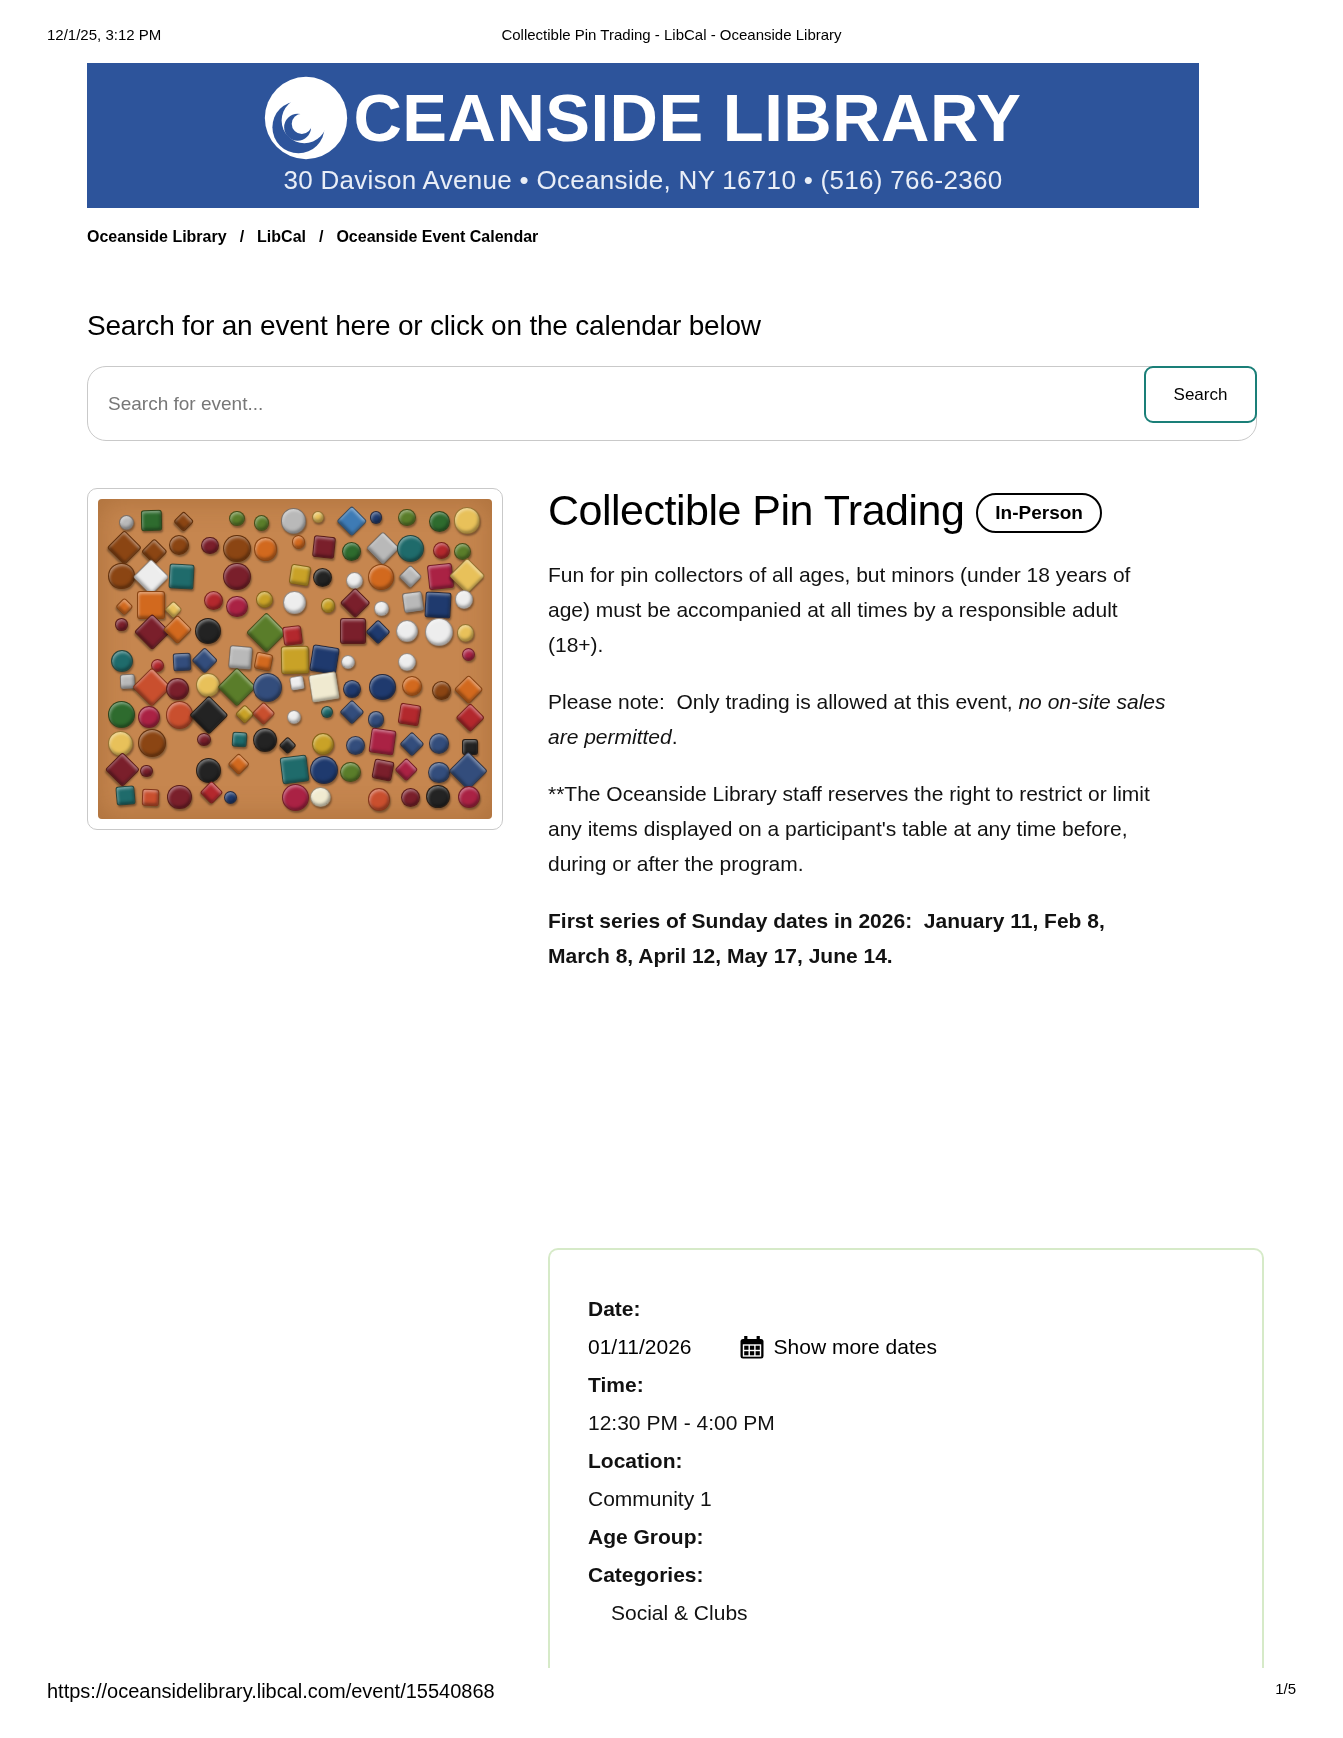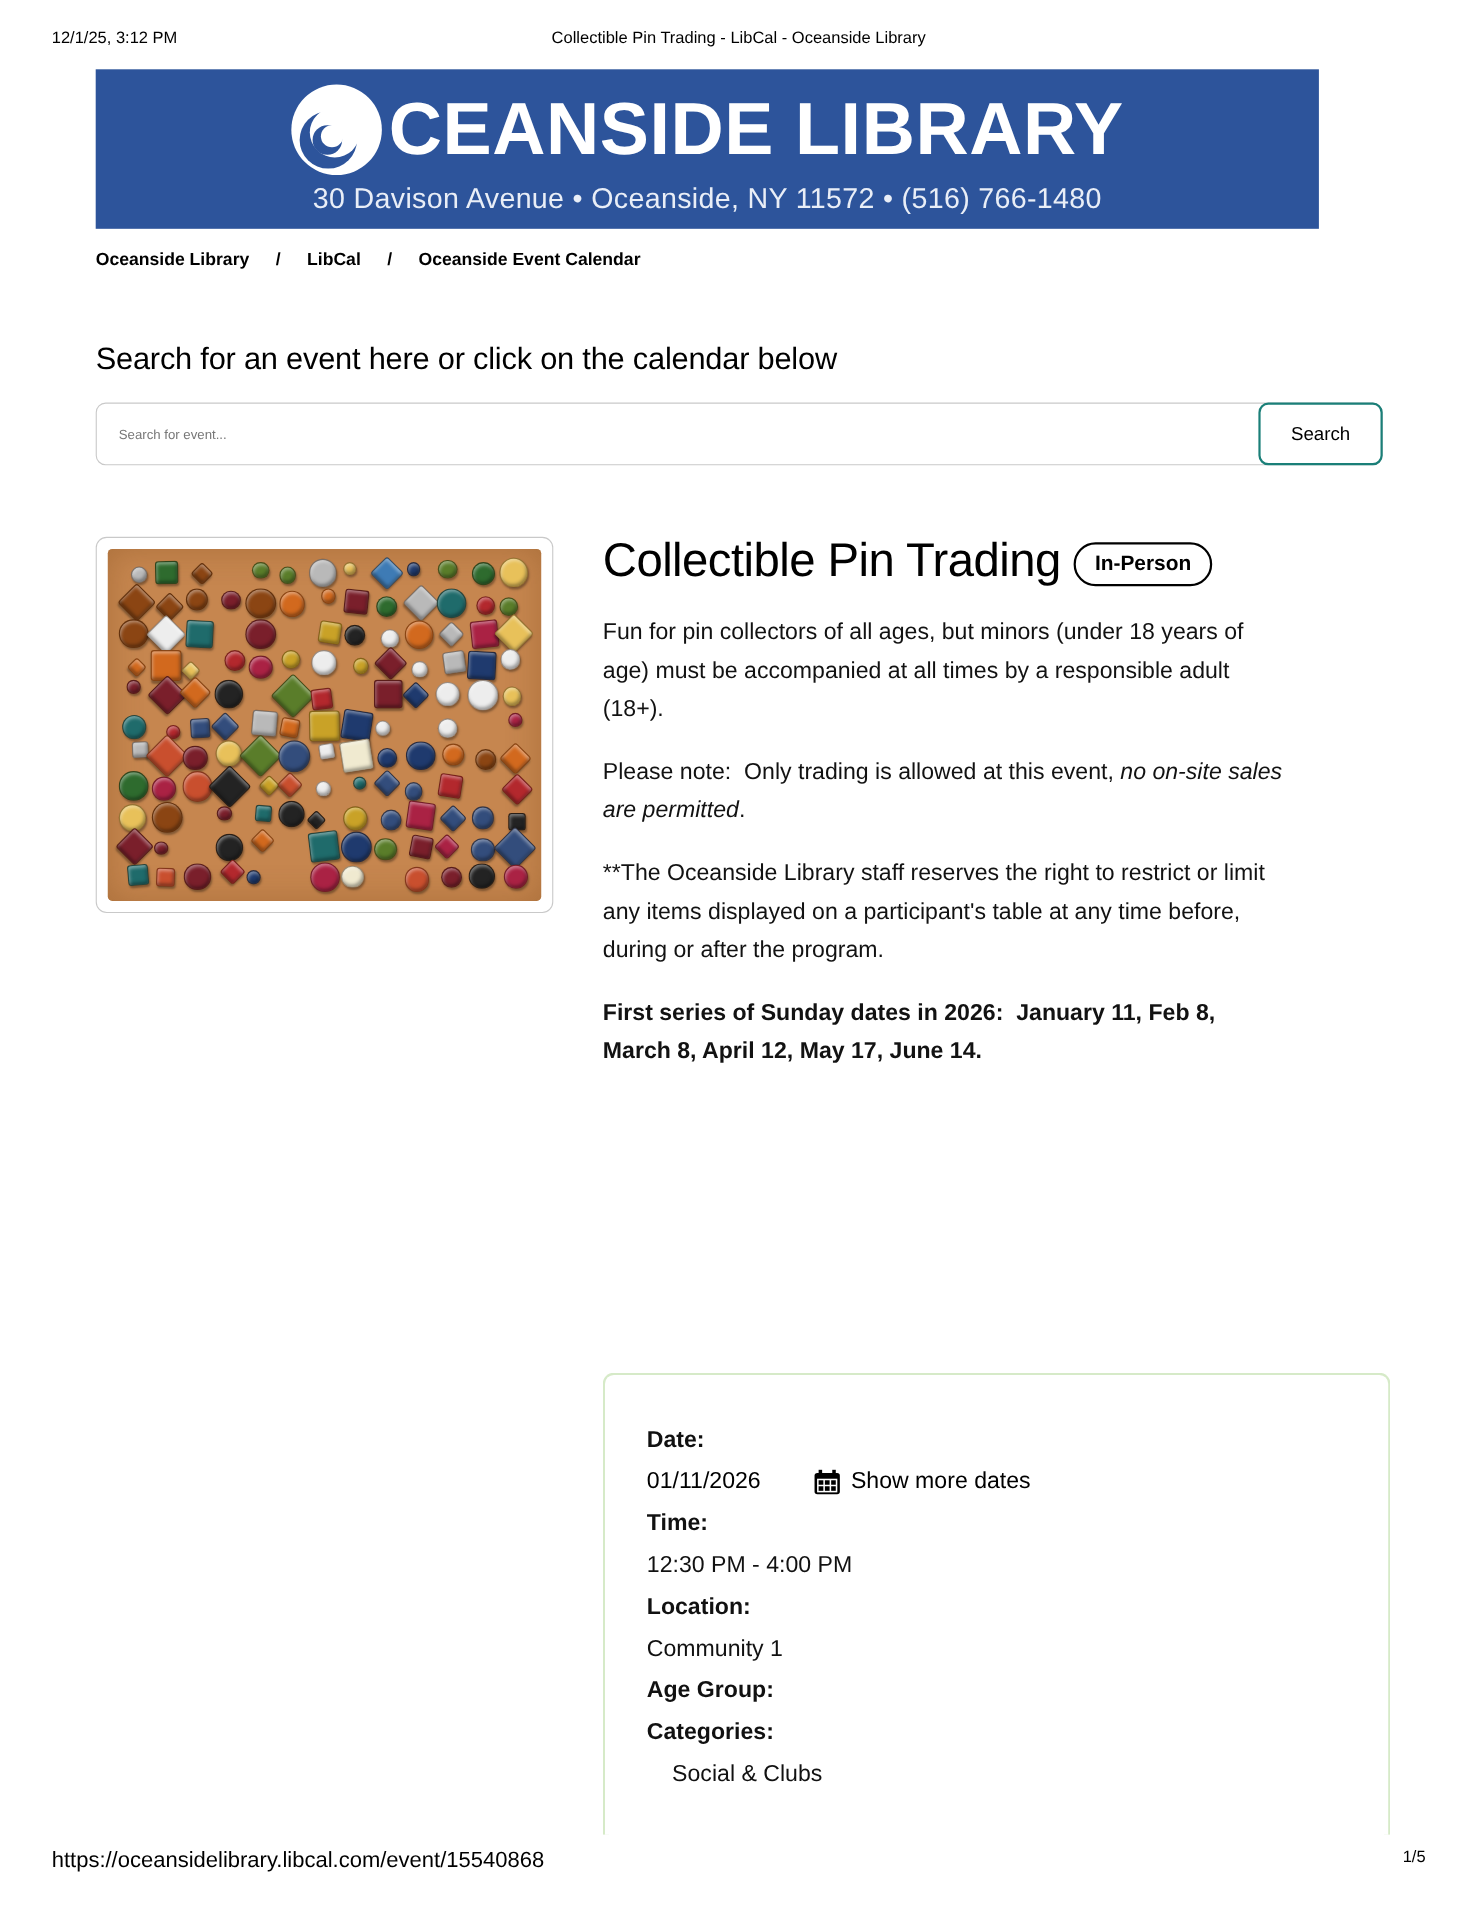--- a/index.html
+++ b/index.html
@@ -25,29 +25,29 @@
     position:absolute;left:87px;top:63px;width:1112px;height:145px;
     background:var(--banner-blue);color:#fff;
     display:flex;flex-direction:column;align-items:center;justify-content:center;
   }
   .banner-row{display:flex;align-items:center;height:84px;}
   .logo{width:84px;height:84px;flex:0 0 auto;}
   .logo svg{width:84px;height:84px;display:block;}
   .lib-name{font-size:67px;font-weight:700;line-height:1;margin-left:5px;letter-spacing:.5px;white-space:nowrap;}
   .banner-address{font-size:26px;font-weight:400;color:#e9eef7;margin-top:5px;letter-spacing:.3px;white-space:nowrap;}
   
-  .breadcrumb{position:absolute;left:87px;top:228px;display:flex;gap:24px;font-size:16px;font-weight:700;}
+  .breadcrumb{position:absolute;left:87px;top:228px;display:flex;gap:13px;font-size:16px;font-weight:700;}
   .crumb{cursor:pointer;}
   .crumb-sep{font-weight:700;}
   
   .search-heading{position:absolute;left:87px;top:310px;font-size:28px;font-weight:400;color:#000;letter-spacing:-.2px;}
   .search-group{position:absolute;left:87px;top:366px;width:1170px;height:57px;}
   .search-input{
-    width:100%;height:57px;border:1px solid var(--border-gray);border-radius:9px;
-    padding:0 125px 0 20px;font-size:12px;font-family:inherit;color:#222;outline:none;background:#fff;
+    width:100%;height:75px;border:1px solid var(--border-gray);border-radius:19px;
+    padding:0 125px 0 20px;font-size:19px;font-family:inherit;color:#222;outline:none;background:#fff;
   }
   .search-input::placeholder{color:#777;}
   .search-button{
     position:absolute;right:0;top:0;width:113px;height:57px;background:#fff;
     border:2px solid var(--button-teal);border-radius:9px;font-size:17px;color:#000;
     font-family:inherit;cursor:pointer;
   }
   
   .image-card{
     position:absolute;left:87px;top:488px;width:416px;height:342px;background:#fff;
@@ -94,21 +94,21 @@
       <svg viewBox="0 0 100 100">
         <circle cx="50" cy="50" r="49" fill="#ffffff"></circle>
         <circle cx="41" cy="61" r="31" fill="var(--banner-blue)"></circle>
         <circle cx="48" cy="53" r="27" fill="#ffffff"></circle>
         <circle cx="40" cy="61" r="16" fill="var(--banner-blue)"></circle>
         <circle cx="45" cy="57" r="12" fill="#ffffff"></circle>
       </svg>
     </span>
     <span class="lib-name">CEANSIDE LIBRARY</span>
   </div>
-  <div class="banner-address">30 Davison Avenue • Oceanside, NY 11572 • (516) 766-1480</div>
+  <div class="banner-address">30 Davison Avenue • Oceanside, NY 16710 • (516) 766-2360</div>
 </div>
 
 <div class="breadcrumb">
   <span class="crumb">Oceanside Library</span>
   <span class="crumb-sep">/</span>
   <span class="crumb">LibCal</span>
   <span class="crumb-sep">/</span>
   <span class="crumb">Oceanside Event Calendar</span>
 </div>
 

